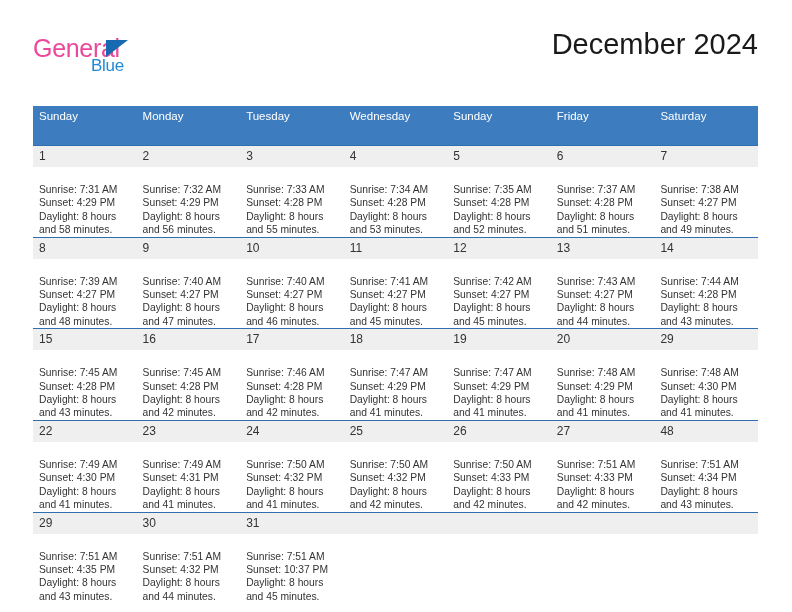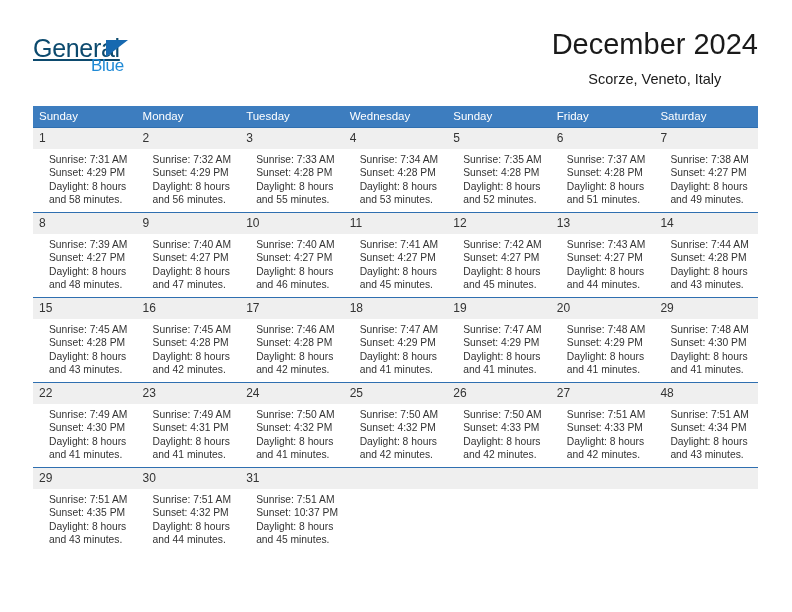--- a/index.html
+++ b/index.html
@@ -33,24 +33,23 @@
     left: 0;
     top: 8px;
     width: 230px;
     height: 56px;
   }
   .brand-general {
     position: absolute;
     left: 0;
     top: 0;
     font-size: 25px;
-    color: #0c4a6e;
+    color: #ec4899;
     letter-spacing: -0.3px;
     font-family: "Liberation Sans", sans-serif;
-    text-decoration: underline;
   }
   .brand-triangle {
     position: absolute;
     left: 73px;
     top: 6px;
     width: 0;
     height: 0;
     border-left: 22px solid #1769b0;
     border-bottom: 17px solid transparent;
   }
@@ -60,21 +59,21 @@
     top: 22px;
     font-size: 17px;
     color: #1f8ad6;
     letter-spacing: -0.3px;
     font-family: "Liberation Sans", sans-serif;
   }
   .title-block {
     position: absolute;
     right: 0;
     top: 0;
-    text-align: center;
+    text-align: left;
   }
   .cal-title {
     font-size: 29px;
     color: #1a1a1a;
     line-height: 36px;
     white-space: nowrap;
     font-weight: normal;
     margin: 0;
   }
   .cal-subtitle {
@@ -93,21 +92,21 @@
     width: 725px;
     border-collapse: collapse;
     table-layout: fixed;
   }
   .calendar th {
     background: #3d7dbf;
     color: #ffffff;
     font-size: 11.5px;
     font-weight: normal;
     text-align: left;
-    padding: 4px 0 5px 6px;
+    padding: 4px 0 23px 6px;
     height: 11px;
     border: none;
   }
   .calendar td {
     vertical-align: top;
     padding: 0;
     border: none;
     border-top: 1.6px solid #2f6fb0;
     width: 103.57px;
     height: 84px;
@@ -120,46 +119,44 @@
     color: #333333;
     font-size: 12px;
     line-height: 16px;
     padding: 2px 0 3px 6px;
     min-height: 16px;
   }
   .daynum.empty {
     color: transparent;
   }
   .details {
-    padding: 4px 6px 0 6px;
+    padding: 16px 6px 0 6px;
     font-size: 10.3px;
     line-height: 13.4px;
     color: #333333;
-    margin-left: 10px;
   }
   .details div {
     white-space: nowrap;
   }
 </style>
 </head>
 <body>
 
 <div class="page">
 
   <div class="header">
 
     <div class="brand">
       <span class="brand-general">General</span>
       <span class="brand-triangle"></span>
       <span class="brand-blue">Blue</span>
     </div>
 
     <div class="title-block">
       <h1 class="cal-title">December 2024</h1>
-      <div class="cal-subtitle">Scorze, Veneto, Italy</div>
     </div>
 
   </div>
 
   <table class="calendar">
     <thead>
       <tr>
         <th>Sunday</th>
         <th>Monday</th>
         <th>Tuesday</th>

